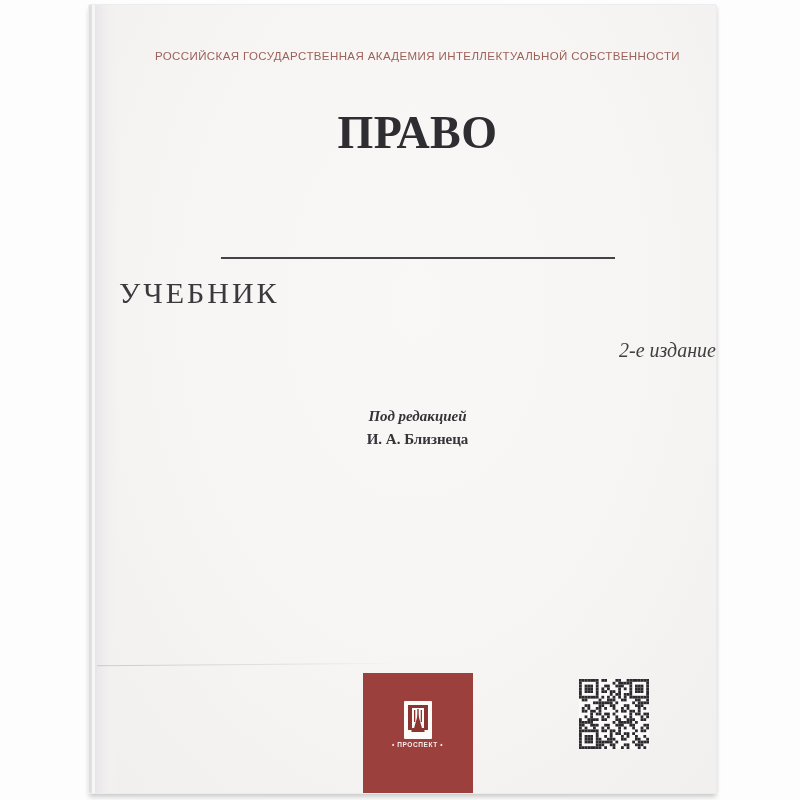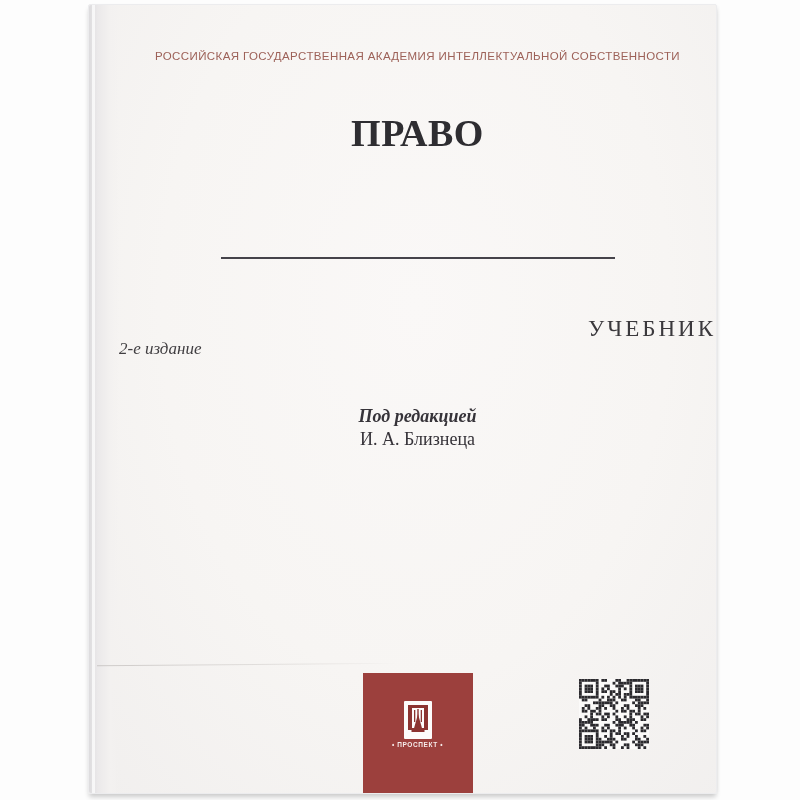--- a/index.html
+++ b/index.html
@@ -16,32 +16,32 @@
   .spine-highlight{position:absolute;left:3px;top:0;bottom:0;width:3px;background:rgba(255,255,255,.7);}
   .cover-inner{position:absolute;left:30px;right:0;top:0;bottom:0;}
   .crease{position:absolute;left:-22px;top:659px;width:300px;height:1px;
           background:linear-gradient(90deg,rgba(160,155,152,.45),rgba(180,175,172,.25) 70%,rgba(180,175,172,0));
           transform:rotate(-.5deg);}
   
   .academy{position:absolute;left:0;right:0;top:44px;text-align:center;
            font-family:"Liberation Sans", sans-serif;font-size:11.5px;line-height:15px;
            letter-spacing:.4px;color:#9d6158;}
   .title{position:absolute;left:0;right:0;top:104px;margin:0;text-align:center;
-         font-size:38px;line-height:48px;font-weight:bold;letter-spacing:.5px;color:#2e2d31;}
+         font-size:46px;line-height:48px;font-weight:bold;letter-spacing:.5px;color:#2e2d31;}
   .title span{display:block;}
   .rule{position:absolute;left:50%;top:252px;width:394px;height:2px;margin-left:-197px;
         background:#45434a;}
-  .subtitle{position:absolute;left:0;right:0;top:271px;text-align:right;
-            font-size:23px;letter-spacing:3px;color:#3b393d;margin-top:40px;}
-  .edition{position:absolute;left:0;right:0;top:334px;text-align:left;
-           font-style:italic;font-size:17px;color:#403e41;}
+  .subtitle{position:absolute;left:0;right:0;top:271px;text-align:left;
+            font-size:30px;letter-spacing:3px;color:#3b393d;}
+  .edition{position:absolute;left:0;right:0;top:334px;text-align:right;
+           font-style:italic;font-size:20px;color:#403e41;}
   .editors{position:absolute;left:0;right:0;top:400px;text-align:center;
-           font-size:18px;line-height:23px;color:#363339;}
+           font-size:15px;line-height:23px;color:#363339;}
   .ed-bi{font-weight:bold;font-style:italic;}
-  .ed-b{font-weight:normal;}
+  .ed-b{font-weight:bold;}
   
   .pub-block{position:absolute;left:50%;transform:translateX(-50%);top:668px;width:110px;height:120px;
              background:#9c403d;display:flex;flex-direction:column;align-items:center;}
   .logo-frame{margin-top:28px;width:28px;height:38px;background:#fdfcfb;border-radius:1px;
               display:flex;align-items:center;justify-content:center;}
   .pub-name{margin-top:2px;font-family:"Liberation Sans", sans-serif;font-weight:bold;
             font-size:6.5px;letter-spacing:.6px;color:#f7eceb;white-space:nowrap;}
   
   .qr{position:absolute;left:460px;top:674px;width:70px;height:70px;background:#fbfaf9;}
 </style>

